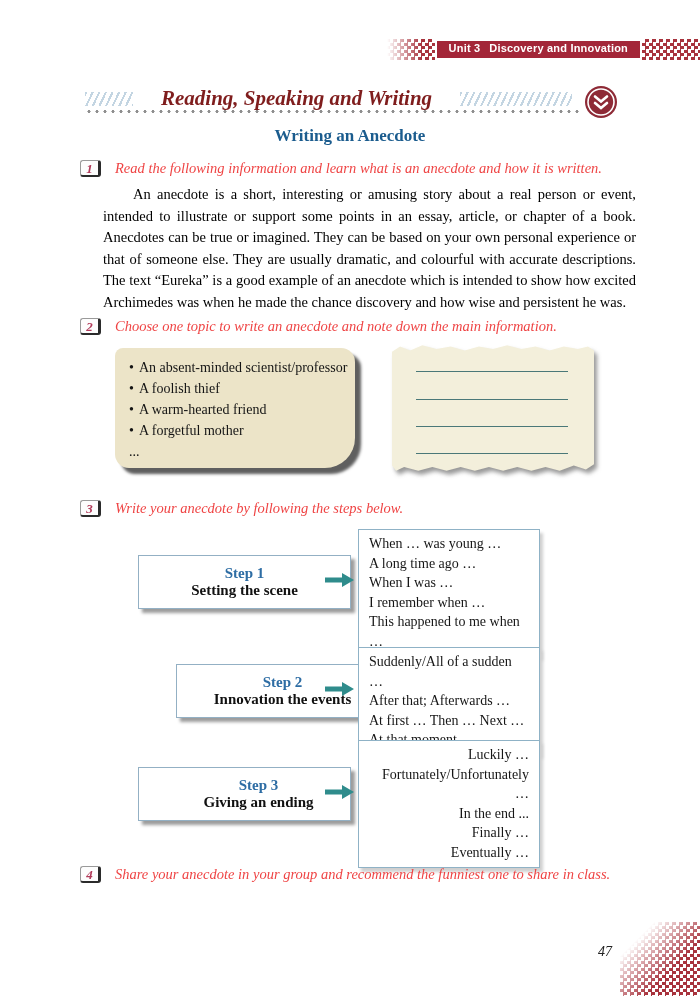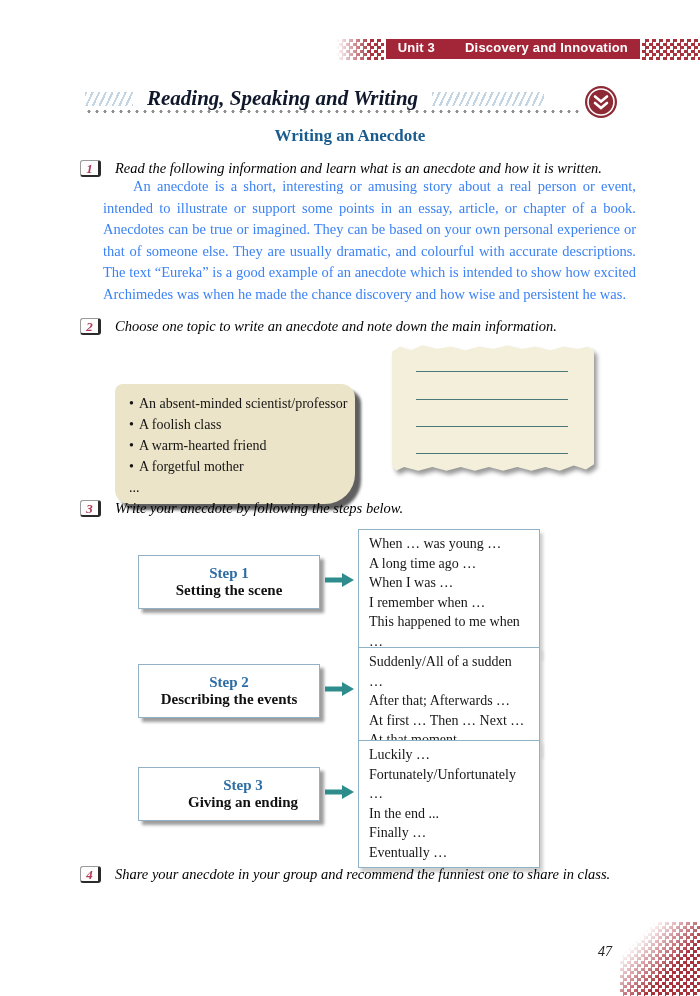--- a/index.html
+++ b/index.html
@@ -15,33 +15,33 @@
     background-size:7px 7px;
   }
   .checker-left {
     width:52px; height:21px; margin-right:2px;
     -webkit-mask-image:linear-gradient(to left,#000 25%,transparent 92%);
     mask-image:linear-gradient(to left,#000 25%,transparent 92%);
   }
   .checker-right { width:58px; height:21px; margin-left:2px; }
   .banner {
     background:#a32638; color:#fff; font-family:"Liberation Sans", sans-serif;
-    font-size:13px; font-weight:bold; padding:1px 12px 4px 12px; display:flex; gap:30px;
+    font-size:11px; font-weight:bold; padding:1px 12px 4px 12px; display:flex; gap:9px;
     letter-spacing:.2px;
   }
   
   .title-row { position:absolute; top:86px; left:85px; display:flex; align-items:center; }
   .hatch {
     height:14px;
     background-image:repeating-linear-gradient(115deg,#c3d5e2 0 2px,transparent 2px 6px);
   }
   .hatch-l { width:48px; }
   .hatch-r { width:112px; }
   .sec-title {
-    font-size:21px; font-weight:bold; font-style:italic; color:#0f172a; margin:0 14px;
+    font-size:21px; font-weight:bold; font-style:italic; color:#7f1d1d; margin:0 28px;
     white-space:nowrap;
   }
   .dotline {
     position:absolute; top:109px; left:85px; width:494px; height:5px;
     background-image:radial-gradient(circle,#8f8f8f 1.4px,transparent 1.7px);
     background-size:8px 5px; background-repeat:repeat-x;
   }
   .circle-icon { position:absolute; top:85px; left:584px; width:34px; height:34px; }
   .subtitle {
     position:absolute; top:126px; left:0; width:700px; text-align:center;
@@ -49,51 +49,51 @@
   }
   
   .act { position:absolute; left:80px; display:flex; align-items:flex-start; }
   .badge {
     flex:0 0 auto; width:21px; height:17px; margin-right:14px; margin-top:1px;
     background:#fdfdfd; border:1px solid #9a9a9a; border-right:3px solid #2b2b2b;
     border-bottom:2px solid #2b2b2b; border-radius:3px;
     color:#b23a5a; font-style:italic; font-weight:bold; font-size:13px;
     text-align:center; line-height:15px;
   }
-  .instr { font-style:italic; font-size:14.5px; color:#000000; padding-top:1px; }
+  .instr { font-style:italic; font-size:14.5px; color:#ef4444; padding-top:1px; }
   
   .para {
-    position:absolute; top:176px; left:103px; width:533px;
-    font-size:14.5px; line-height:21.6px; text-align:justify; text-indent:30px; color:#3b82f6;
+    position:absolute; top:184px; left:103px; width:533px;
+    font-size:14.5px; line-height:21.6px; text-align:justify; text-indent:30px; color:#000000;
   }
   
   .topic-box {
     position:absolute; top:348px; left:115px; width:240px; height:120px;
     background:#ece4c8; border-radius:8px 14px 30px 14px;
     box-shadow:6px 6px 3px #5f5f5f;
-    padding:9px 14px; font-size:14px; line-height:21px; color:#141414;margin-top:36px;
+    padding:9px 14px; font-size:14px; line-height:21px; color:#141414;
   }
   .topic-line { white-space:nowrap; }
   .topic-bullet { margin-right:5px; }
   .torn-box {
     position:absolute; top:344px; left:392px; width:202px; height:128px;
     filter:drop-shadow(3px 4px 2px rgba(70,70,70,.55));
   }
   .torn-inner {
     width:100%; height:100%; background:#f3efdb;
     clip-path:polygon(0 6%,4% 2%,9% 5%,15% 1%,22% 4%,29% 2%,36% 5%,43% 2%,50% 4%,57% 1%,64% 4%,71% 2%,78% 5%,85% 2%,92% 4%,97% 2%,100% 5%,100% 94%,96% 98%,90% 95%,83% 99%,76% 96%,69% 99%,62% 96%,55% 99%,48% 96%,41% 99%,34% 96%,27% 99%,20% 96%,13% 99%,6% 96%,2% 99%,0 95%);
     position:relative;
   }
   .note-line {
     position:absolute; left:24px; width:152px; height:0;
     border-top:1.4px solid #4a7878;
   }
   
   .step-box {
-    position:absolute; left:138px; width:182px; height:54px; background:#fff;
+    position:absolute; left:138px; width:213px; height:54px; background:#fff;
     border:1px solid #93b0c4; box-shadow:4px 4px 3px #9d9d9d;
     display:flex; flex-direction:column; justify-content:center; align-items:center; gap:0;
   }
   .step-label { color:#2e6da4; font-weight:bold; font-size:15px; }
   .step-title { color:#111; font-weight:bold; font-size:15px; }
   .flow-arrow { position:absolute; left:325px; width:30px; height:16px; }
   .phrase-box {
     position:absolute; left:358px; width:182px; background:#fff;
     border:1px solid #8fb2c6; box-shadow:3px 4px 3px #cfcfcf;
     padding:4px 10px; font-size:14px; line-height:19.6px; color:#161616;
@@ -148,21 +148,21 @@
   <div class="act" style="top:317px;">
     <div class="badge">2</div>
     <div class="instr">Choose one topic to write an anecdote and note down the main information.</div>
   </div>
 
   <div class="topic-box">
     <div class="topic-line">
       <span class="topic-bullet">•</span><span>An absent-minded scientist/professor</span>
     </div>
     <div class="topic-line">
-      <span class="topic-bullet">•</span><span>A foolish class</span>
+      <span class="topic-bullet">•</span><span>A foolish thief</span>
     </div>
     <div class="topic-line">
       <span class="topic-bullet">•</span><span>A warm-hearted friend</span>
     </div>
     <div class="topic-line">
       <span class="topic-bullet">•</span><span>A forgetful mother</span>
     </div>
     <div class="topic-line">...</div>
   </div>
 
@@ -190,23 +190,23 @@
       </svg>
   </div>
   <div class="phrase-box" style="top:529px;">
     <div>When … was young …</div>
     <div>A long time ago …</div>
     <div>When I was …</div>
     <div>I remember when …</div>
     <div>This happened to me when …</div>
   </div>
 
-  <div class="step-box" style="top:664px;">
+  <div class="step-box" style="top:664px;margin-left:38px;">
     <div class="step-label">Step 2</div>
-    <div class="step-title">Describing the events</div>
+    <div class="step-title">Innovation the events</div>
   </div>
   <div class="flow-arrow" style="top:681px;">
     <svg width="30" height="16" viewBox="0 0 30 16">
         <polygon points="0,5.5 17,5.5 17,1 29,8 17,15 17,10.5 0,10.5" fill="#2f8c8c"></polygon>
       </svg>
   </div>
   <div class="phrase-box" style="top:647px;">
     <div>Suddenly/All of a sudden …</div>
     <div>After that; Afterwards …</div>
     <div>At first … Then … Next …</div>
@@ -215,21 +215,21 @@
 
   <div class="step-box" style="top:767px;padding-left:28px;">
     <div class="step-label">Step 3</div>
     <div class="step-title">Giving an ending</div>
   </div>
   <div class="flow-arrow" style="top:784px;">
     <svg width="30" height="16" viewBox="0 0 30 16">
         <polygon points="0,5.5 17,5.5 17,1 29,8 17,15 17,10.5 0,10.5" fill="#2f8c8c"></polygon>
       </svg>
   </div>
-  <div class="phrase-box" style="top:740px;">
+  <div class="phrase-box" style="top:740px;text-align:right;">
     <div>Luckily …</div>
     <div>Fortunately/Unfortunately …</div>
     <div>In the end ...</div>
     <div>Finally …</div>
     <div>Eventually …</div>
   </div>
 
   <div class="act" style="top:865px;">
     <div class="badge">4</div>
     <div class="instr">Share your anecdote in your group and recommend the funniest one to share in class.</div>

